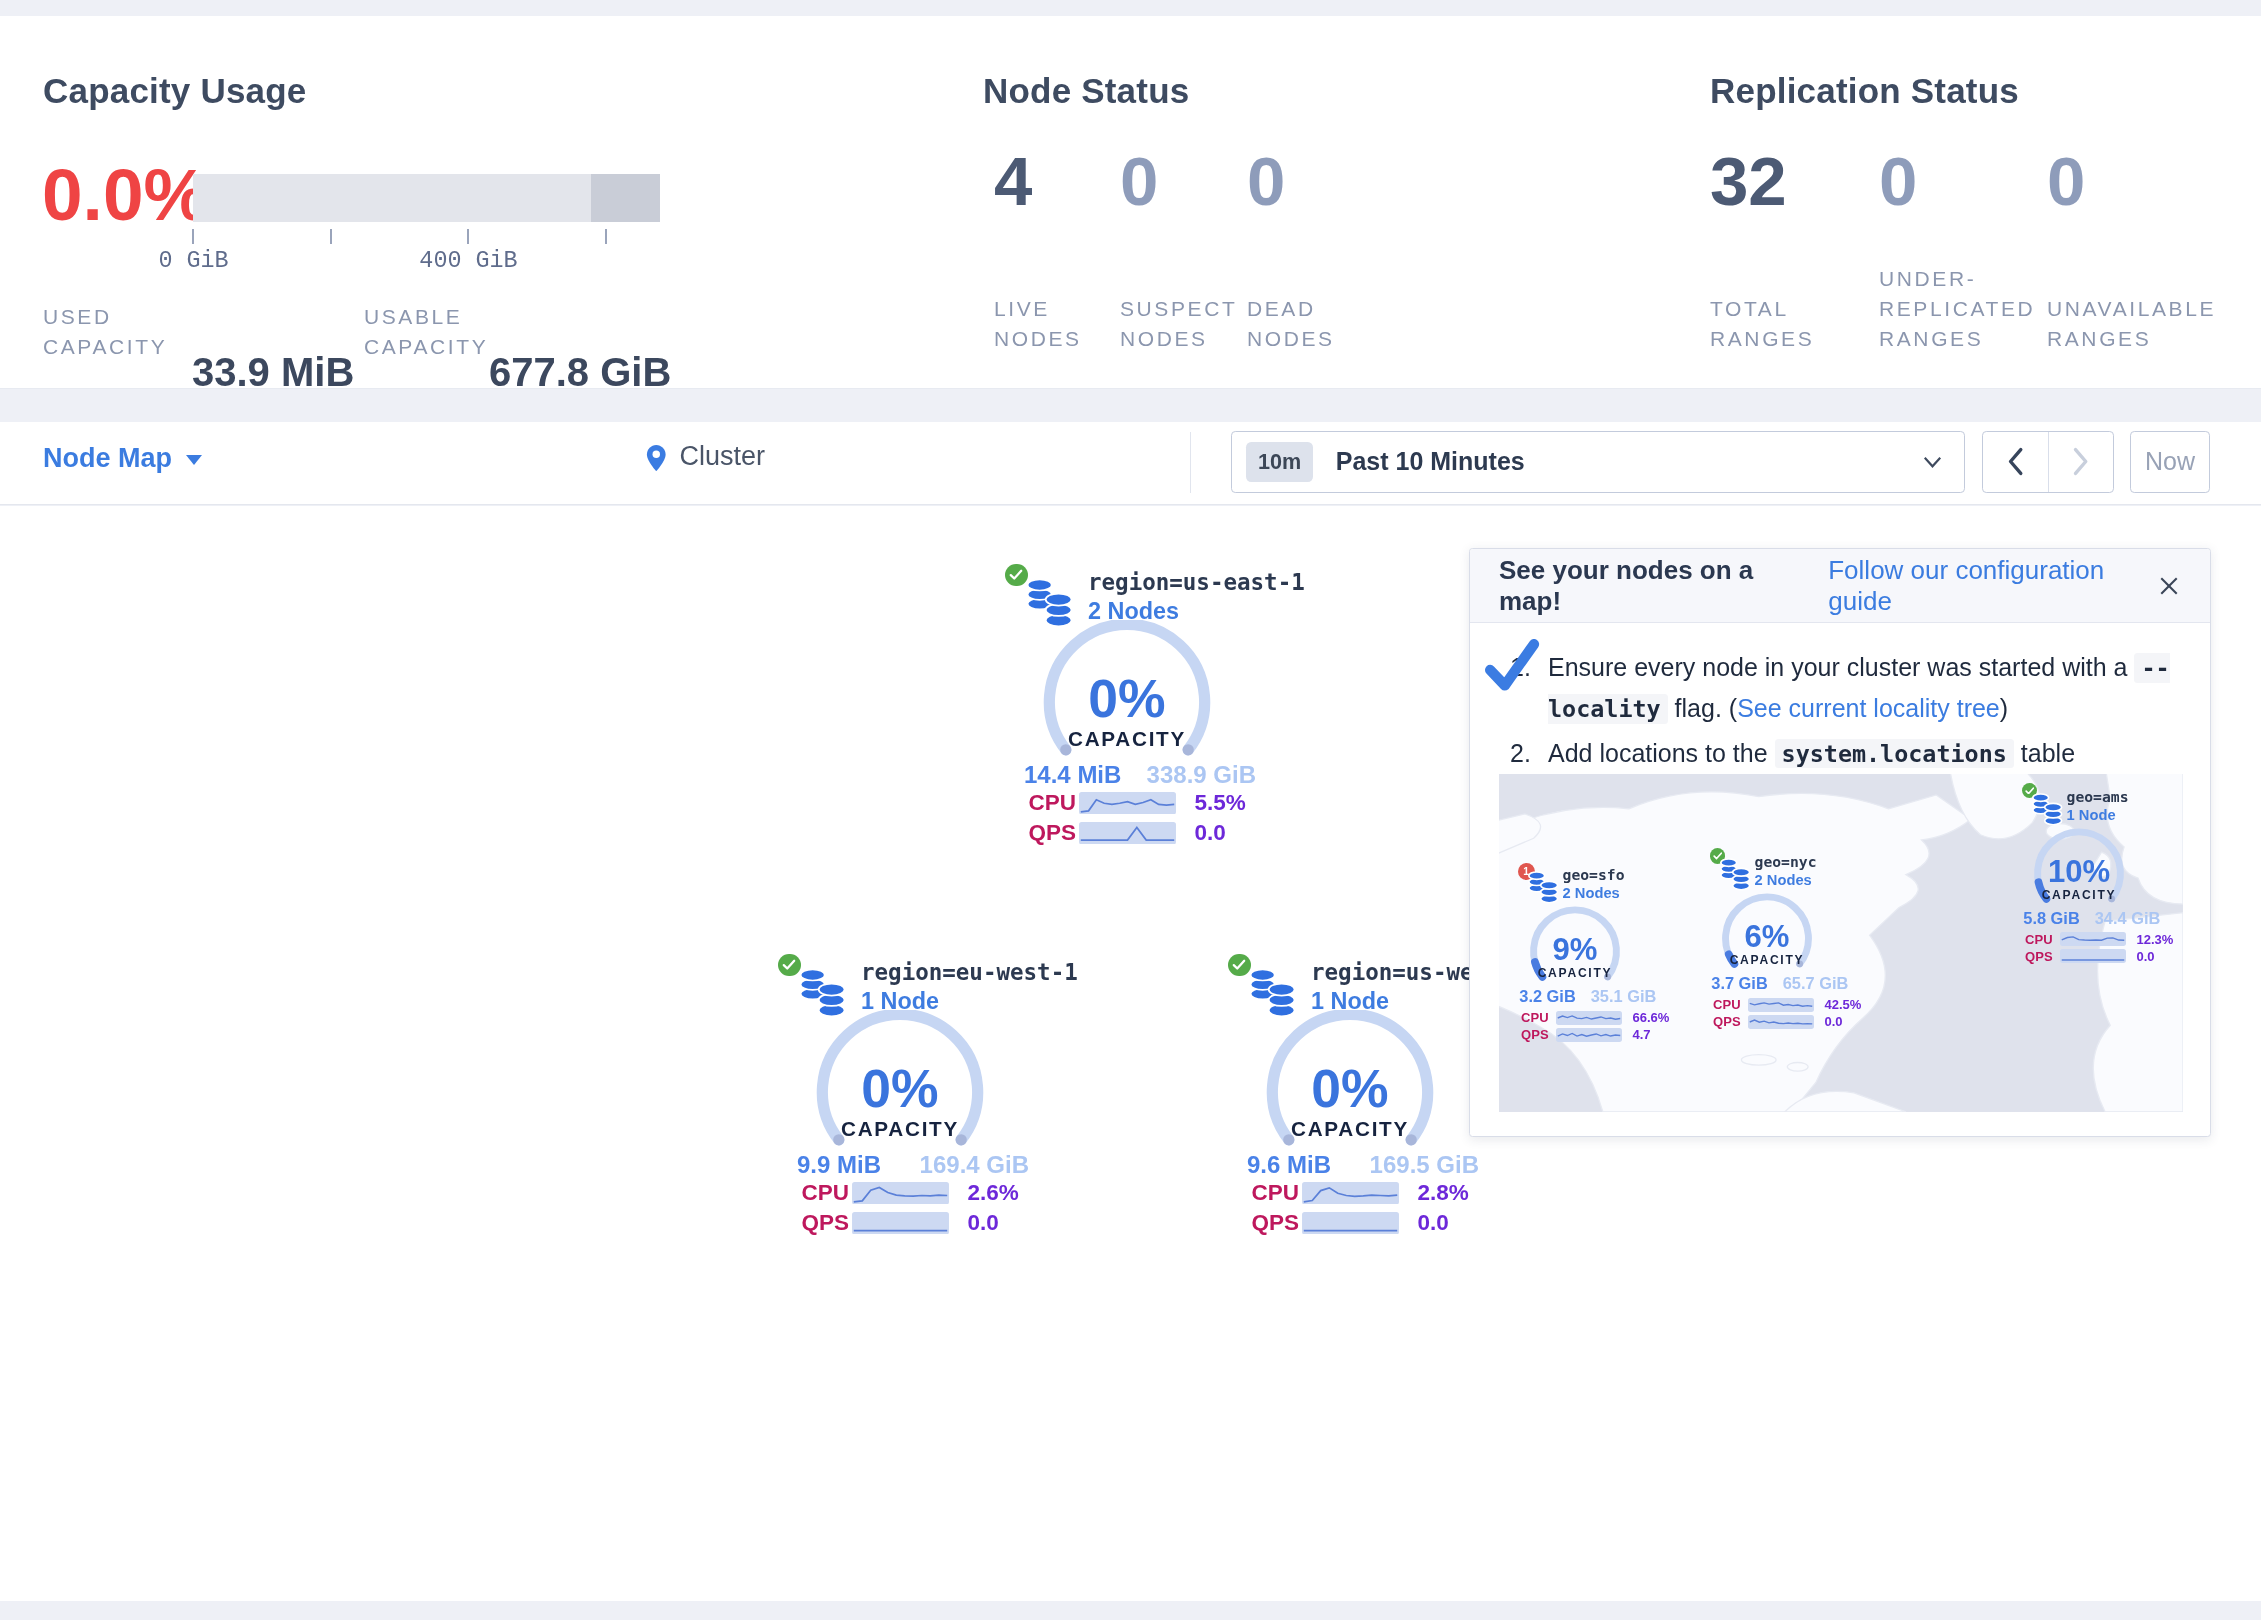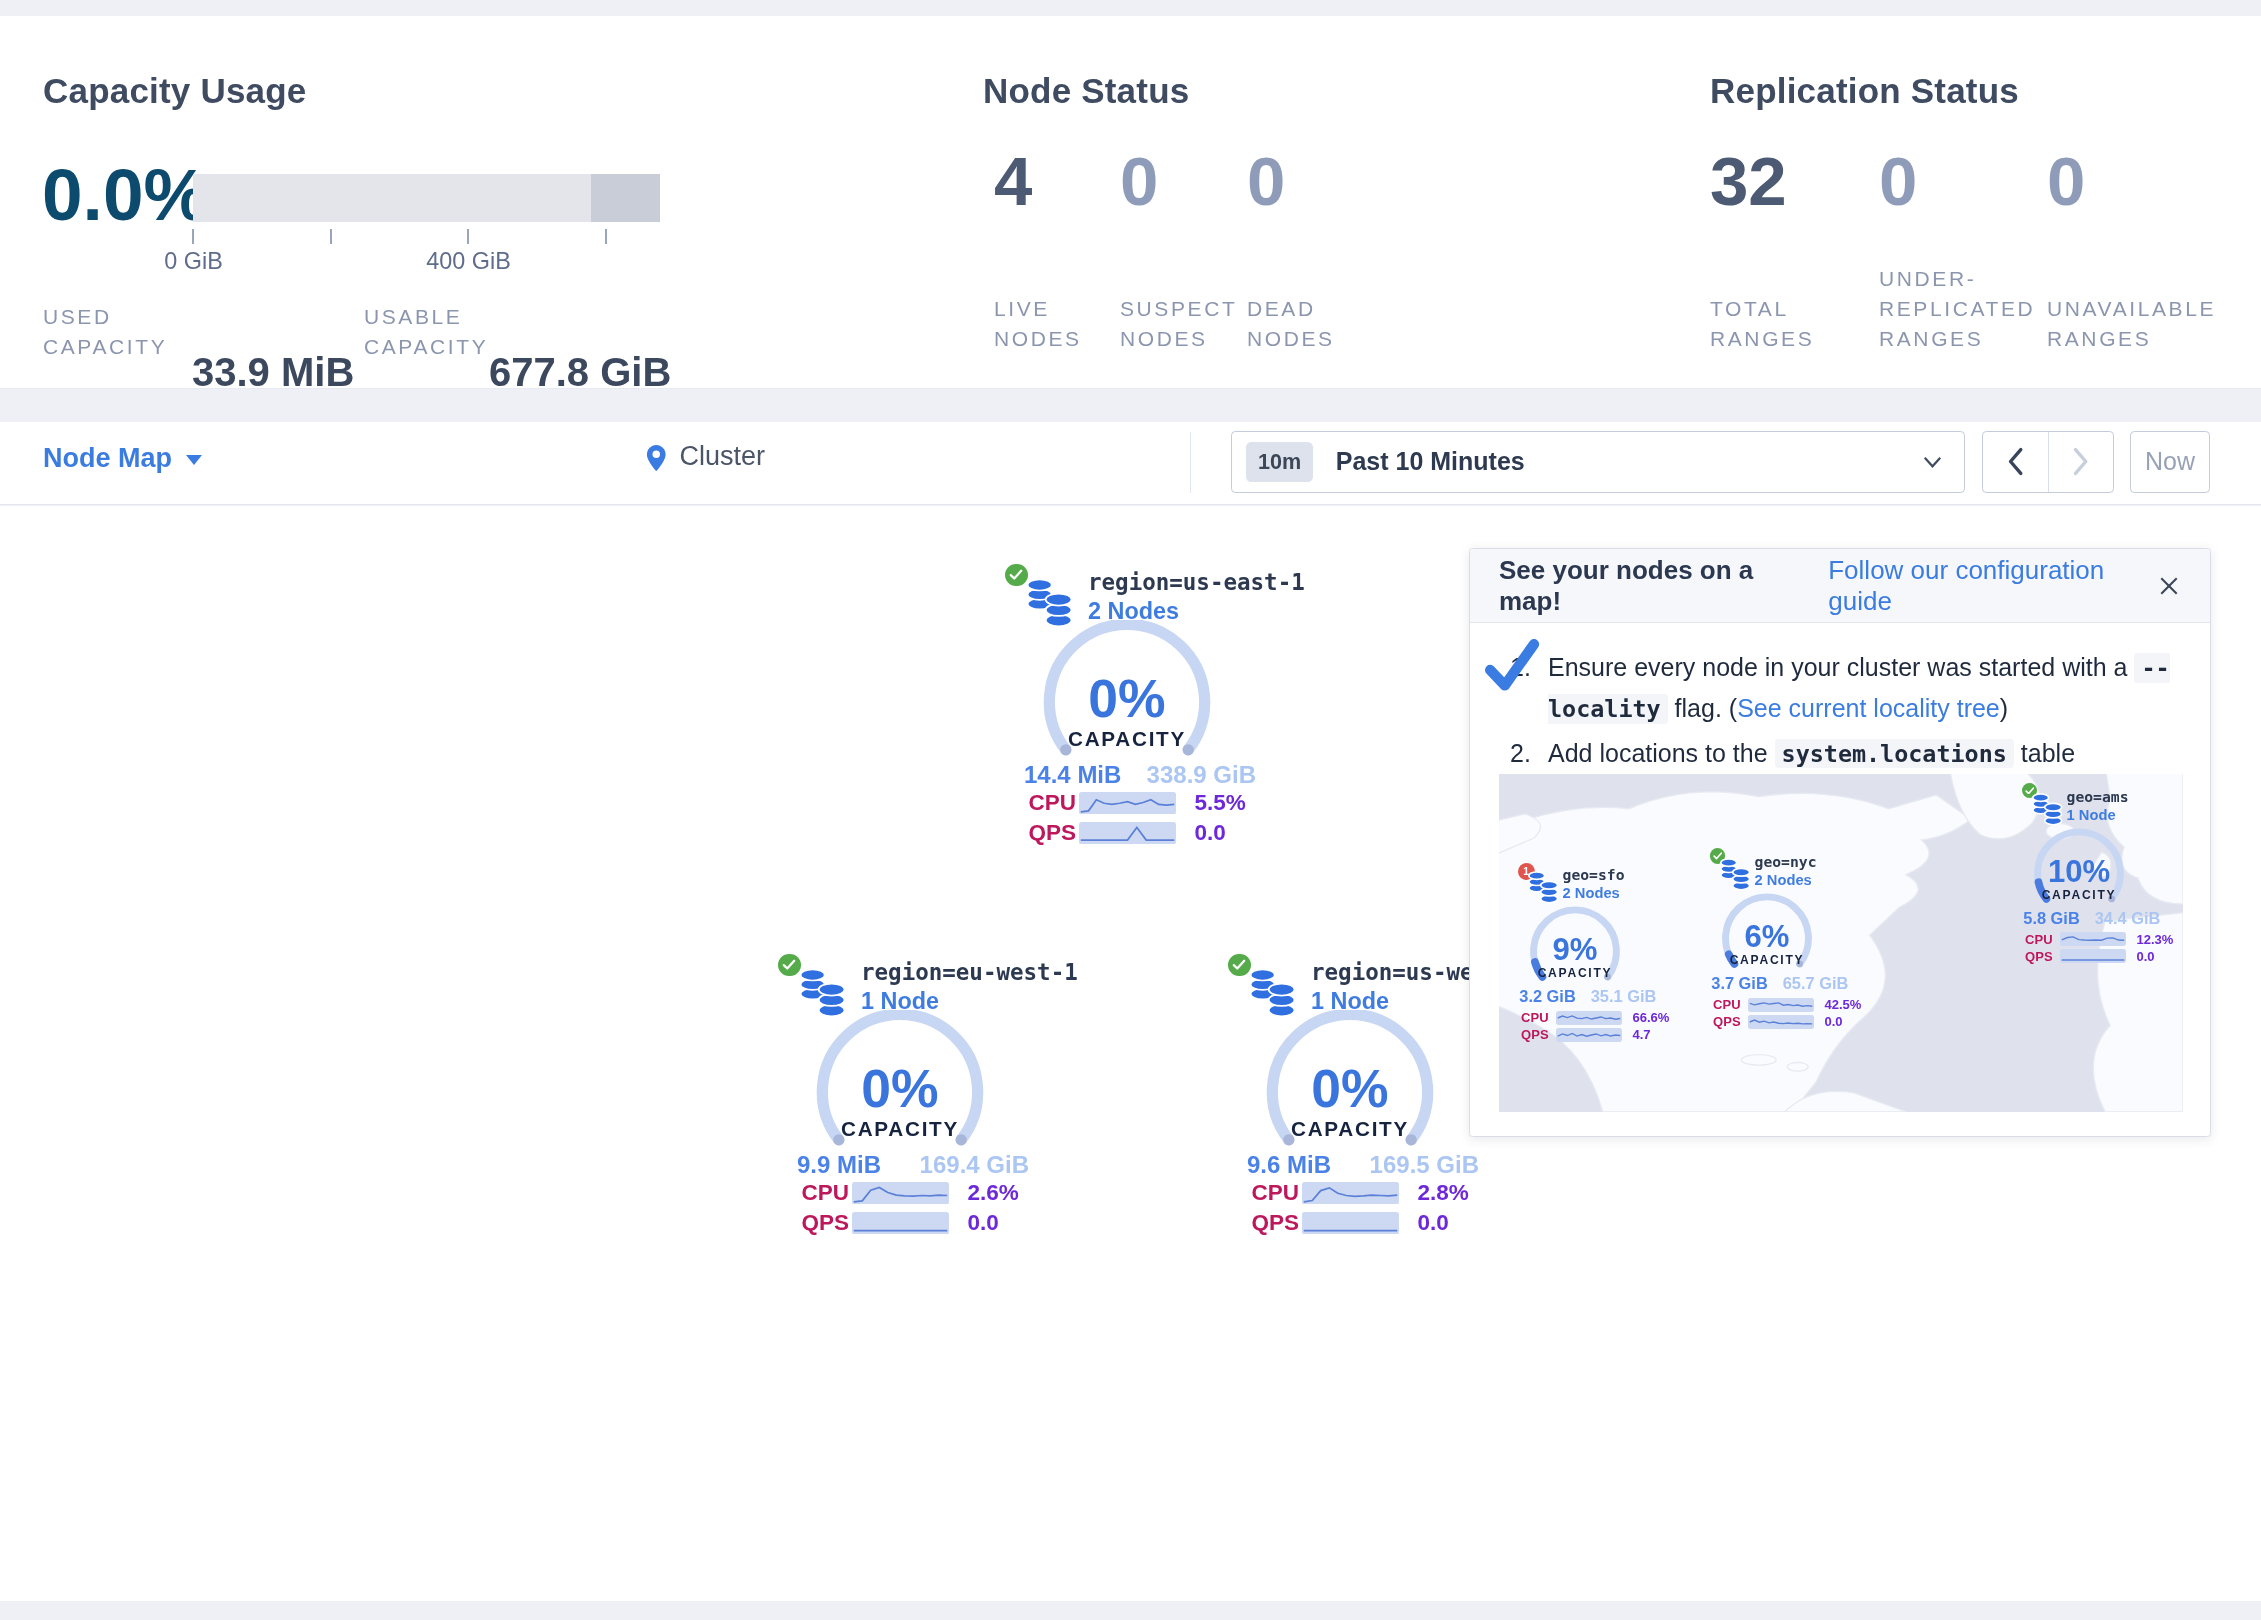--- a/index.html
+++ b/index.html
@@ -1,24 +1,24 @@
 <!DOCTYPE html>
 <html style="font-size:14px"><head>
 <meta charset="utf-8">
 <style>
   html,body{margin:0;padding:0;}
   body{font-family:"Liberation Sans",sans-serif;background:#eef0f6;width:2261px;height:1621px;position:relative;overflow:hidden;color:#3f4c63;}
   
   .summary-card{position:absolute;left:0;top:15.6px;width:2261px;height:372px;background:#fff;border-bottom:0.9px solid #e7eaf1;}
   .sec-title{position:absolute;top:55px;font-size:35px;font-weight:700;color:#3e4b61;letter-spacing:0.2px;}
-  .big-pct{position:absolute;left:42px;top:137px;font-size:73px;font-weight:700;color:#0c4a6e;}
+  .big-pct{position:absolute;left:42px;top:137px;font-size:73px;font-weight:700;color:#ef4444;}
   .cap-bar{position:absolute;left:193px;top:158px;width:467px;height:48px;background:#e3e5eb;}
   .cap-bar-dark{position:absolute;right:0;top:0;width:69px;height:48px;background:#c9cdd7;}
   .tick{position:absolute;top:213px;width:1.7px;height:15.6px;background:#9aa4bb;}
-  .tick-label{position:absolute;top:232px;width:139px;text-align:center;font-size:23.4px;color:#5f6c8c;}
+  .tick-label{position:absolute;top:232px;width:139px;text-align:center;font-size:23.4px;color:#5f6c8c;font-family:Liberation Mono, monospace;}
   .stat-col{position:absolute;top:130px;height:208px;}
   .stat-num{font-size:69px;font-weight:700;line-height:71px;color:#4c5a74;}
   .stat-num.dim{color:#8e9cba;}
   .stat-label{position:absolute;bottom:0;left:0;font-size:21px;line-height:30px;letter-spacing:2.6px;color:#8b96ae;white-space:pre-line;}
   .cap-stats .stat-label{position:static;}
   .cap-stat{position:absolute;top:286px;}
   .cap-val{position:absolute;top:334px;font-size:40px;font-weight:700;color:#3c485e;}
   
   .toolbar{position:absolute;left:0;top:422px;width:2261px;height:82px;background:#fff;border-bottom:0.9px solid #e4e7ee;}
   .view-select{position:absolute;left:43px;top:21px;display:flex;align-items:center;gap:14px;cursor:pointer;}

